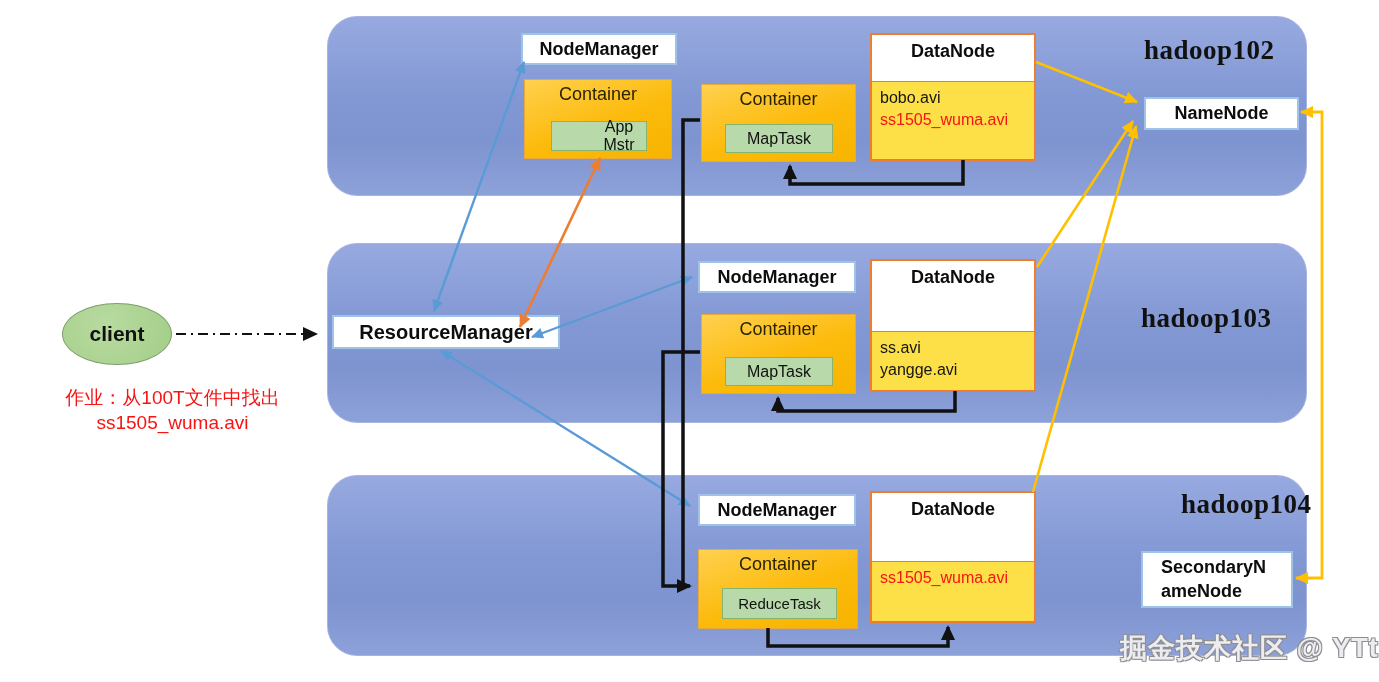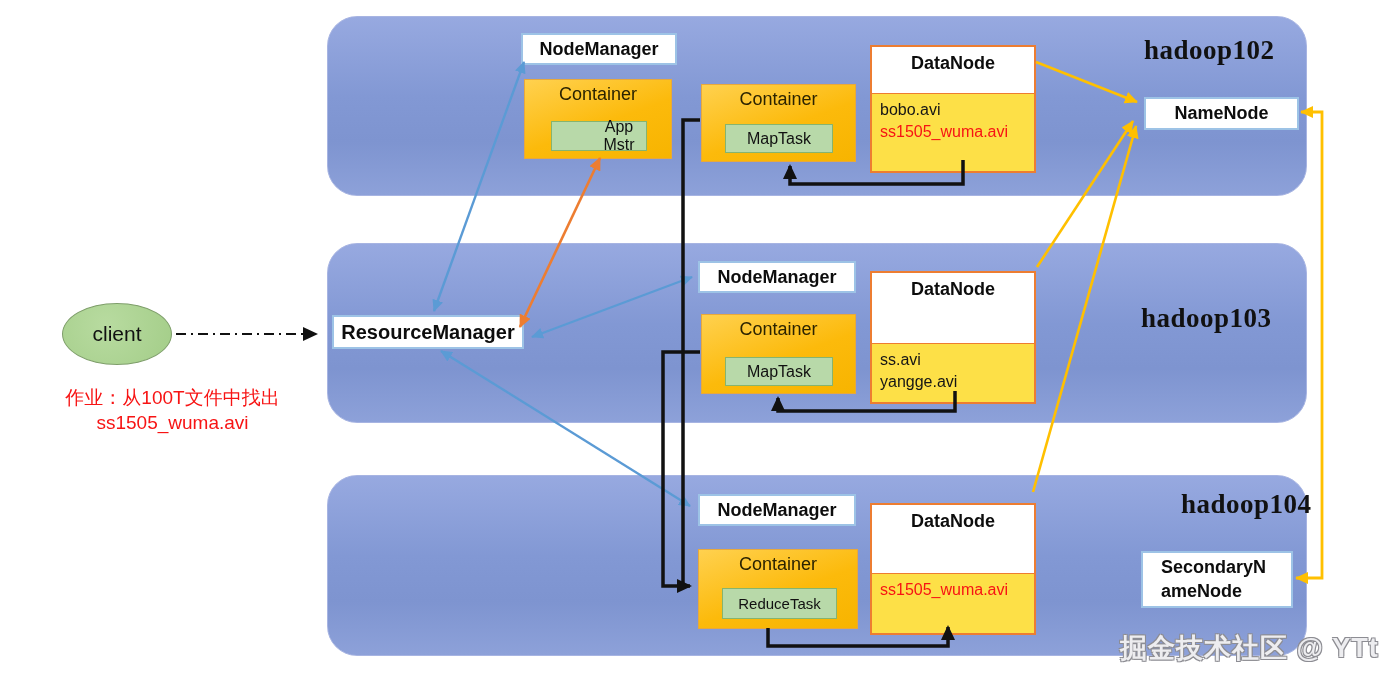--- a/index.html
+++ b/index.html
@@ -35,39 +35,39 @@
   }
   .container-title { font-size:18px; color:#2b2300; padding-top:4px; }
   .task-box {
     position:absolute; background:#b8d9a9; border:1px solid #86b46e;
     display:flex; align-items:center; justify-content:center;
     font-size:16px; color:#111; z-index:3;
   }
   
   .datanode {
     position:absolute; border:2px solid #ed7d31; background:#ffffff; z-index:2;
-    display:flex; flex-direction:column;margin-top:12px;
+    display:flex; flex-direction:column;
   }
   .datanode-header {
     background:#ffffff; font-weight:bold; font-size:18px; color:#0d0d0d;
     text-align:center; padding-top:6px;
   }
   .datanode-body {
     background:#fde047; border-top:1.5px solid #ed7d31; flex:1;
     padding:5px 8px; font-size:16px; line-height:1.35; color:#151515;
     word-break:break-all;
   }
   .file-red { color:#f71414; }
   
   .client-ellipse {
     position:absolute; left:62px; top:303px; width:110px; height:62px;
     background:radial-gradient(circle at 40% 35%, #b8dba0, #a3cd88);
     border:1.5px solid #7e9e6a; border-radius:50%;
     display:flex; align-items:center; justify-content:center;
-    font-size:21px; color:#111; z-index:2;
+    font-size:21px; color:#111; z-index:2;font-weight:bold;
   }
   .annotation {
     position:absolute; left:50px; top:386px; width:245px; text-align:center;
     color:#f71414; font-size:19px; line-height:1.3; z-index:2;
   }
   .watermark {
     position:absolute; left:1120px; top:630px; z-index:6;
     font-size:27px; font-weight:bold; letter-spacing:1px;
     color:rgba(245,245,247,0.92);
     text-shadow:1px 1px 0 #8d8d93,-1px -1px 0 #8d8d93,1px -1px 0 #8d8d93,-1px 1px 0 #8d8d93;
@@ -103,21 +103,21 @@
         <div class="file-red">ss1505_wuma.avi</div>
       </div>
     </div>
 
     <div class="wbox" style="left:816px; top:80px; width:155px; height:33px; font-size:18px;">NameNode</div>
   </div>
 
   <div class="cluster" style="top:243px;">
     <div class="cluster-label" style="left:813px; top:20px;margin-top:39px;">hadoop103</div>
 
-    <div class="wbox" style="left:4px; top:71px; width:192px; height:34px; font-size:20px;">ResourceManager</div>
+    <div class="wbox" style="left:4px; top:71px; width:228px; height:34px; font-size:20px;">ResourceManager</div>
 
     <div class="wbox" style="left:370px; top:17px; width:158px; height:32px; font-size:18px;">NodeManager</div>
 
     <div class="container-box" style="left:373px; top:70px; width:155px; height:80px;">
       <div class="container-title">Container</div>
       <div class="task-box" style="left:23px; top:42px; width:108px; height:29px;">MapTask</div>
     </div>
 
     <div class="datanode" style="left:542px; top:15px; width:166px; height:133px;">
       <div class="datanode-header" style="height:70px;">DataNode</div>

